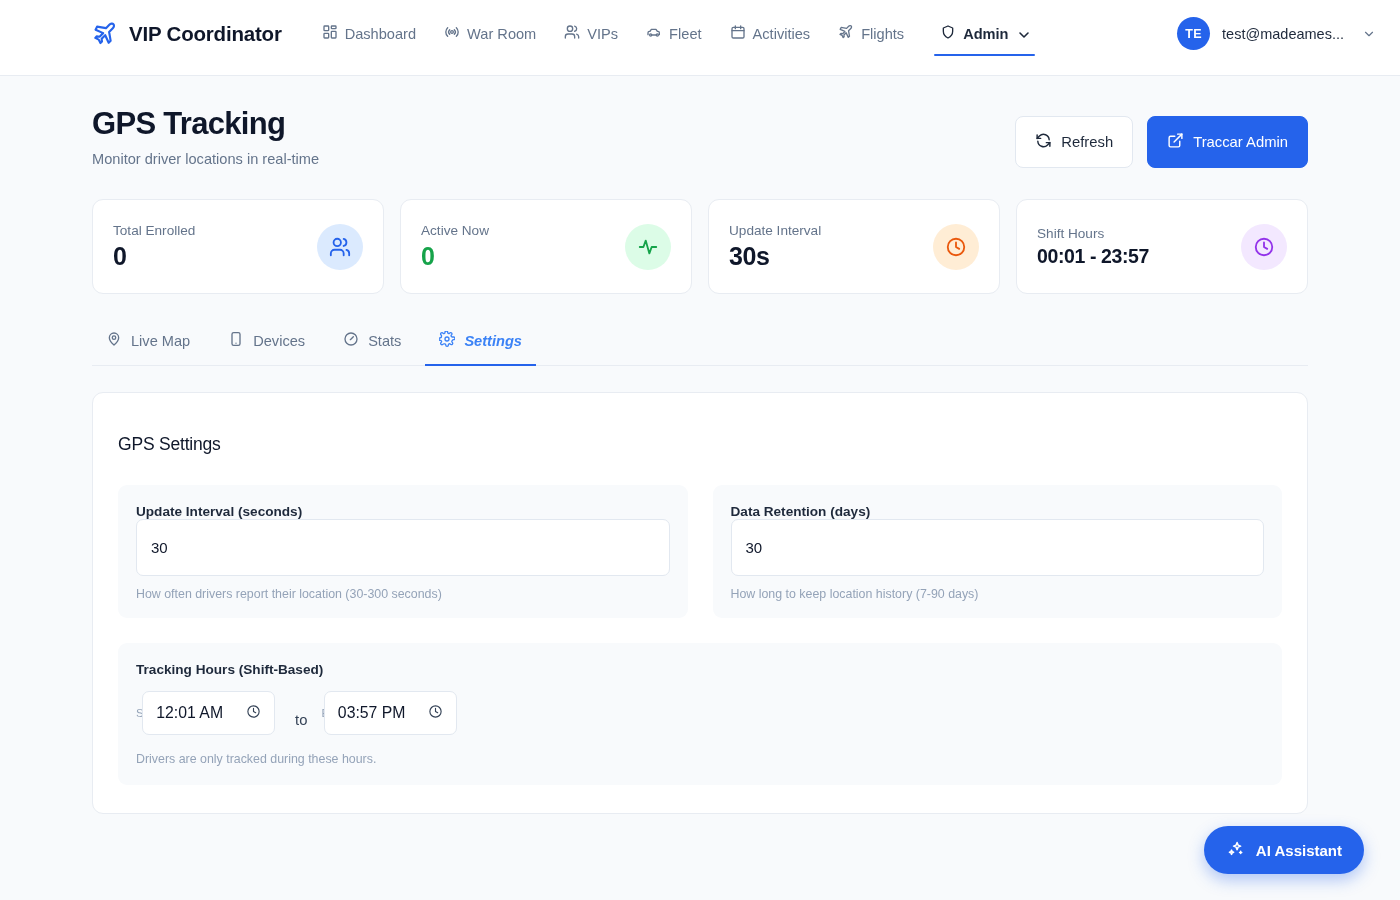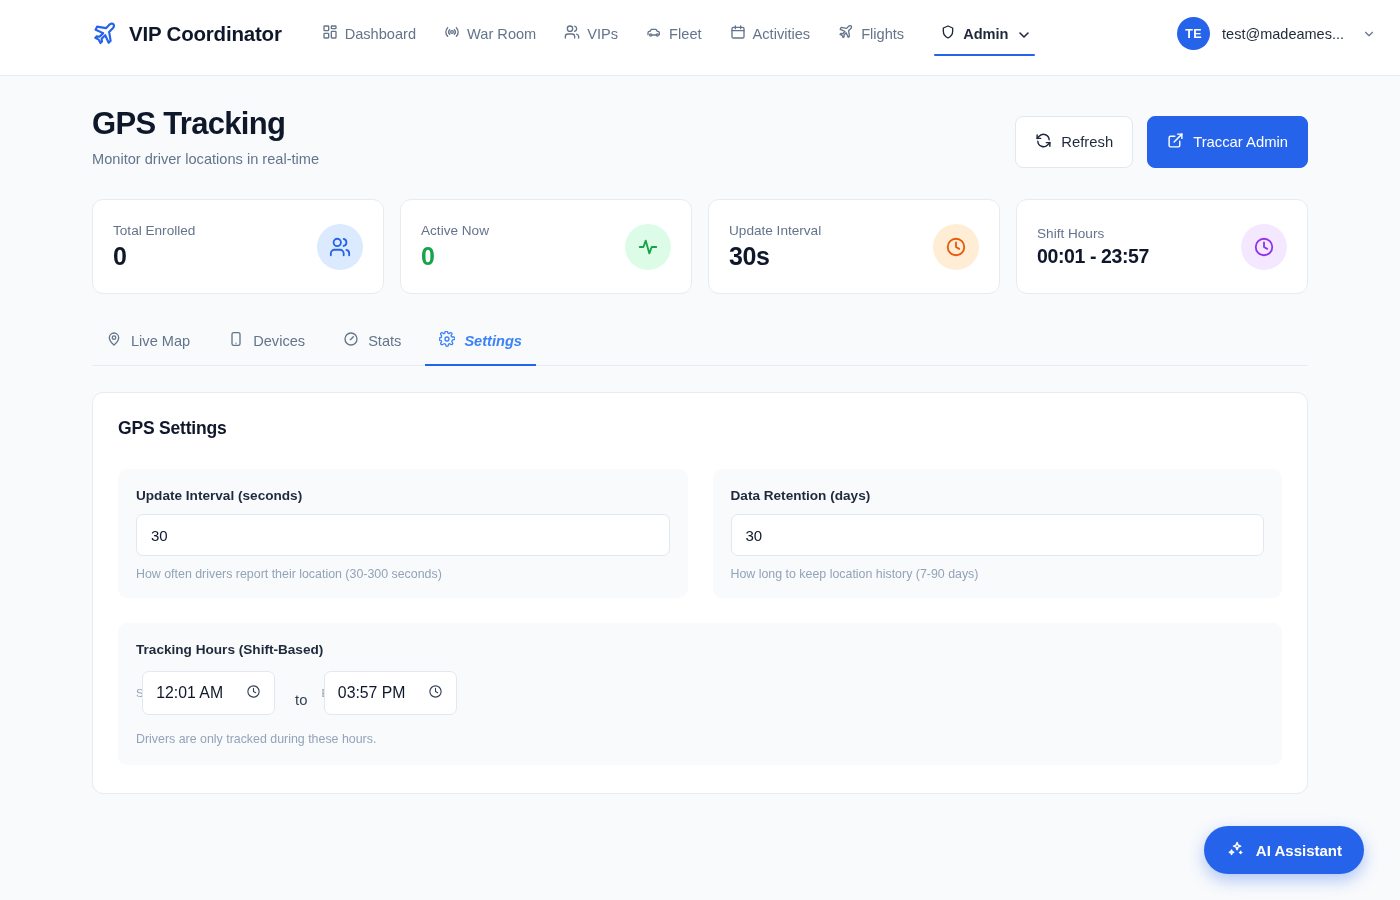--- a/index.html
+++ b/index.html
@@ -125,35 +125,34 @@
   .tab.active { color: #3b82f6; border-bottom-color: #2563eb; font-weight: 600; font-style: italic; }
 
   
   .panel {
     background: #fff;
     border: 1px solid #e8ecf2;
     border-radius: 11px;
     margin-top: 26px;
     padding: 25px 25px 28px 25px;
   }
-  .panel-title { font-size: 17.5px; font-weight: 700; letter-spacing: -0.2px; }
+  .panel-title { font-size: 17.5px; font-weight: 400; letter-spacing: -0.2px; margin-top: 16px; }
 
   .field-grid {
     display: grid; grid-template-columns: 1fr 1fr; gap: 25px;
     margin-top: 30px;
   }
   .field-box {
     background: #f8fafc;
     border-radius: 9px;
     padding: 19px 18px 17px 18px;
   }
   .field-label { font-size: 13.6px; font-weight: 700; color: #1e293b; }
   .field-input {
-    margin-top: 11px;
-    height: 42px;
+    height: 57px;
     background: #fff;
     border: 1px solid #e2e8f0;
     border-radius: 7px;
     display: flex; align-items: center;
     padding: 7px 14px;
     font-size: 15px; color: #0f172a;
     cursor: text;
   }
   .field-hint { margin-top: 11px; font-size: 12.4px; color: #94a3b8; }
 

